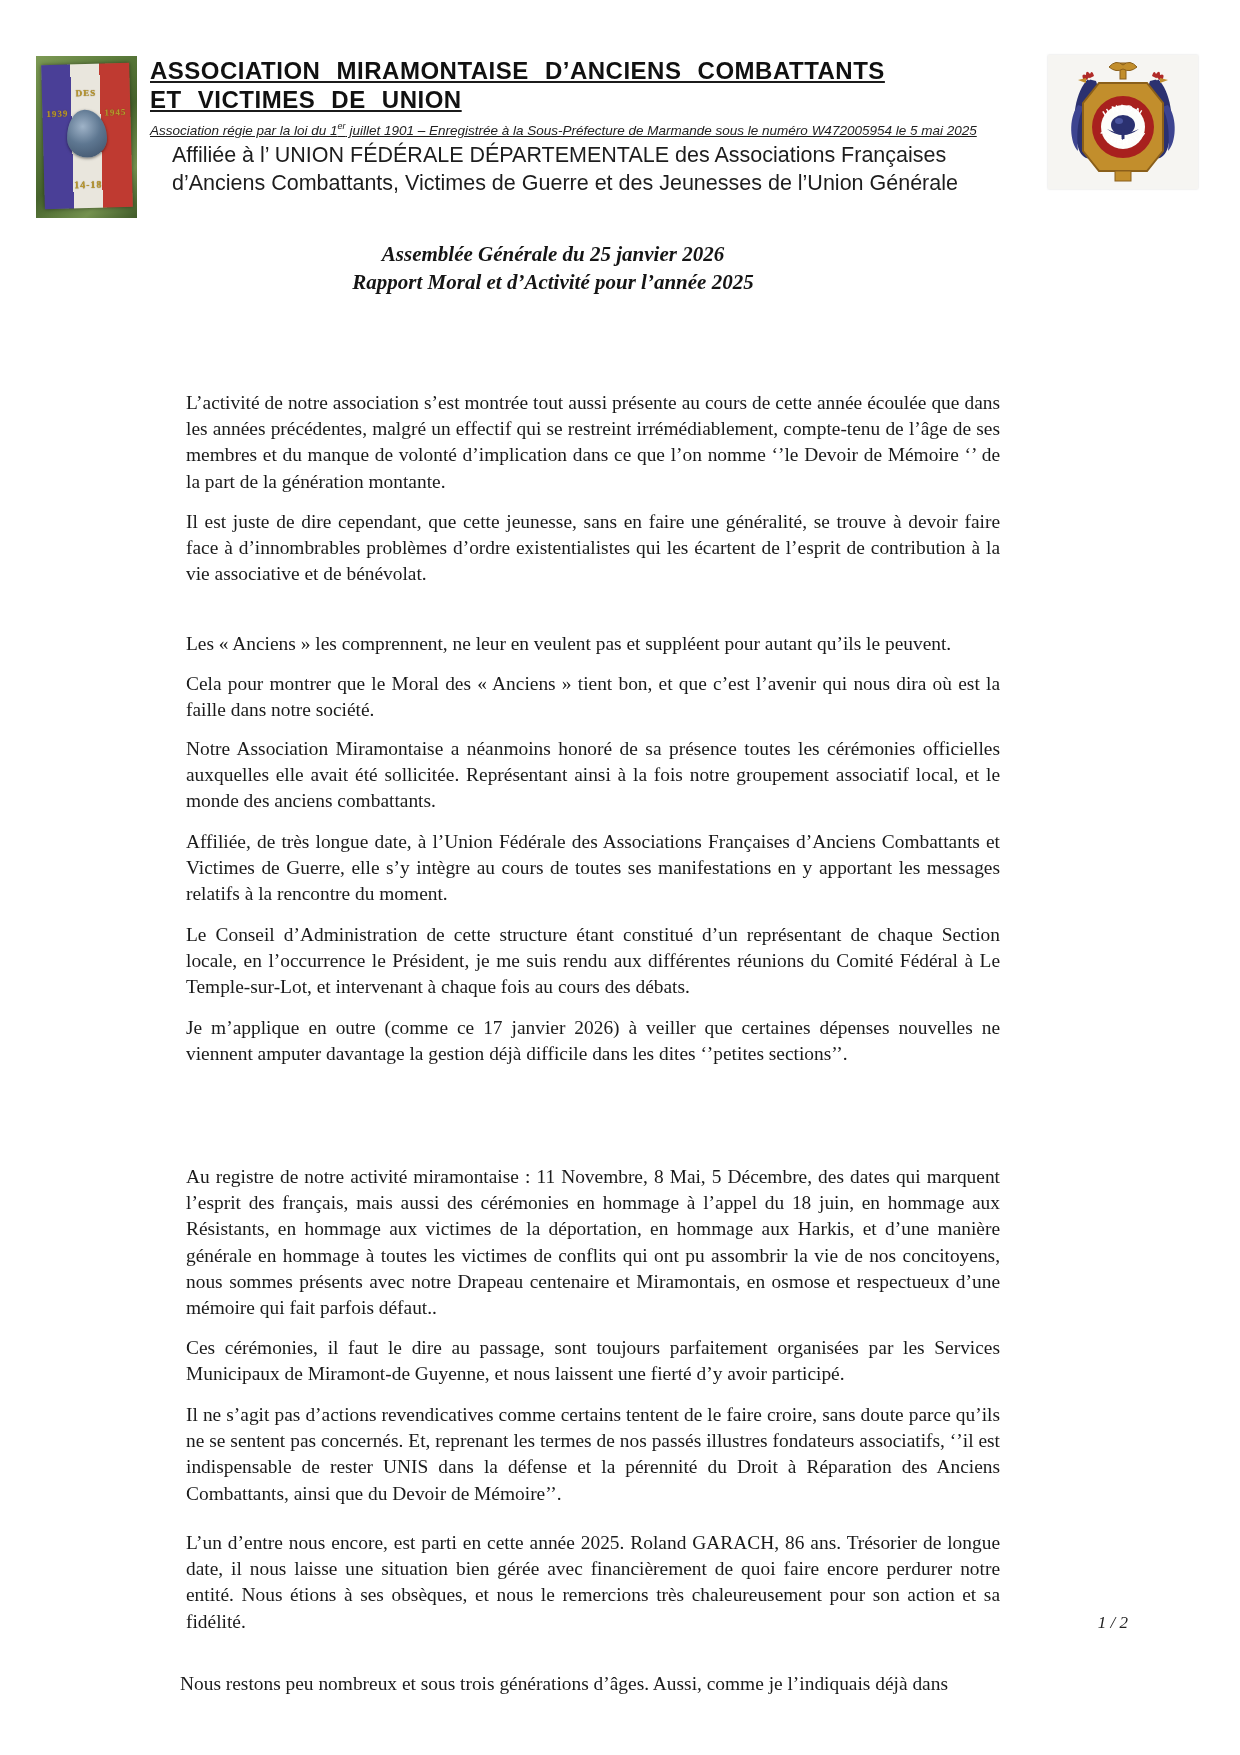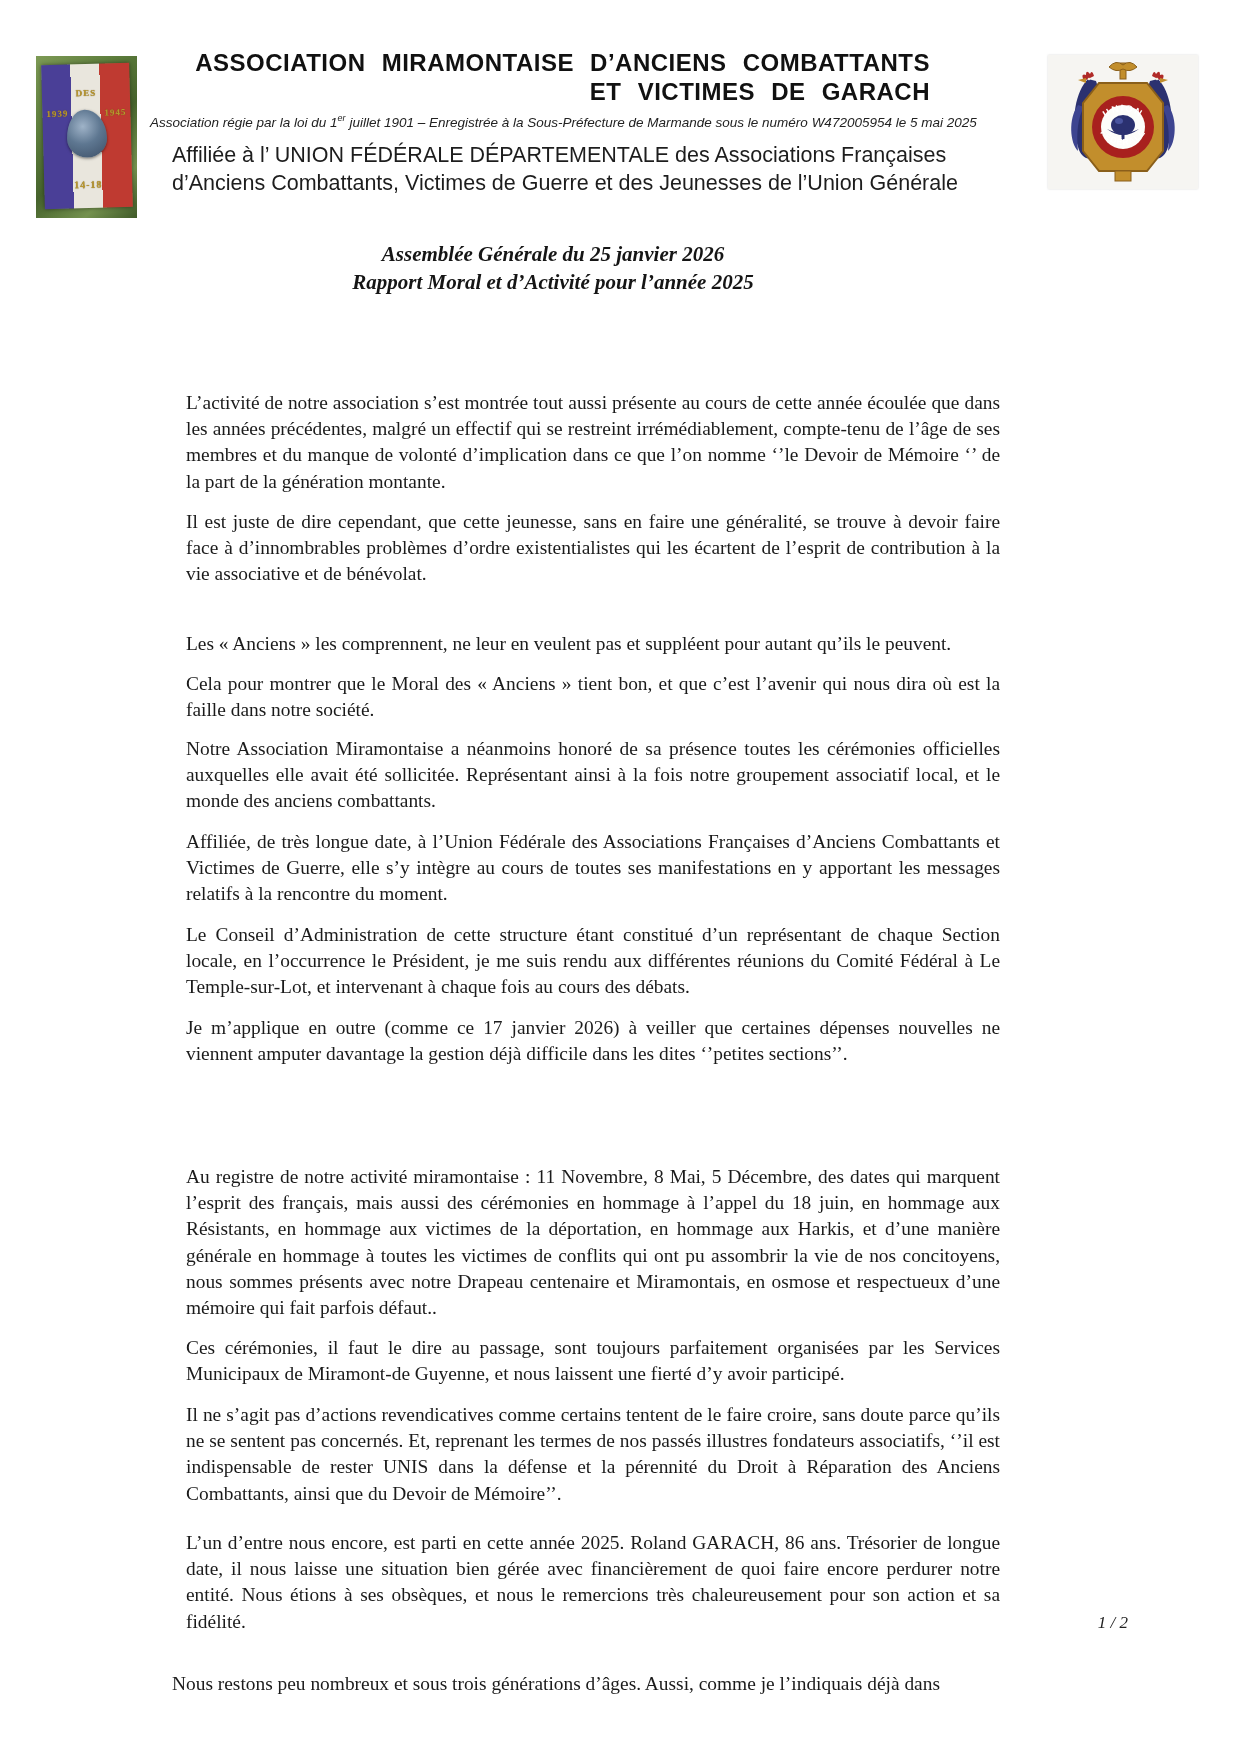--- a/index.html
+++ b/index.html
@@ -36,23 +36,24 @@
   .flag-1418{bottom:18px;font-size:10px;}
   .flag-emblem{
     position:absolute;left:50%;top:50%;width:40px;height:48px;
     transform:translate(-50%,-55%);
     background:radial-gradient(circle at 40% 35%,#9fb3c8 0%,#5e7791 45%,#3c4f66 100%);
     border-radius:45% 55% 50% 50%/60% 60% 40% 40%;
     box-shadow:0 1px 3px rgba(0,0,0,.5);
   }
 
   .header-text{
-    position:absolute;left:150px;top:48px;width:780px;
-    text-align:right;
+    position:absolute;left:150px;top:56px;width:780px;
+    text-align:left;
     font-family:"Liberation Sans",sans-serif;
+    text-decoration:underline;
   }
   .assoc-title{
     font-weight:bold;font-size:24px;line-height:29px;
     letter-spacing:.5px;word-spacing:9px;color:#111;
   }
   .reg-line{
     margin-top:4px;
     font-style:italic;font-size:13.5px;line-height:16px;color:#222;
     white-space:nowrap;
   }
@@ -84,21 +85,21 @@
     font-size:19.4px;line-height:26.2px;
     text-align:justify;
   }
   .block p{margin:14px;padding:0;}
   .page-number{
     position:absolute;right:112px;top:1613px;
     font-style:italic;font-size:17px;color:#222;
     white-space:nowrap;
   }
   .closing-line{
-    position:absolute;left:172px;top:1671px;width:900px;
+    position:absolute;left:180px;top:1671px;width:900px;
     font-size:19.4px;line-height:26.2px;text-align:left;
   }
 </style>
 </head>
 <body>
 
 <div class="page">
 
   <div class="flag-photo">
     <div class="flag-cloth">
@@ -107,21 +108,21 @@
         <span>1939</span>
         <span>1945</span>
       </div>
       <div class="flag-emblem"></div>
       <div class="flag-text flag-1418">14-18</div>
     </div>
   </div>
 
   <div class="header-text">
     <div class="assoc-title">ASSOCIATION MIRAMONTAISE D’ANCIENS COMBATTANTS</div>
-    <div class="assoc-title">ET VICTIMES DE GARACH</div>
+    <div class="assoc-title">ET VICTIMES DE UNION</div>
     <div class="reg-line"><span>Association régie par la loi du 1</span><sup>er</sup><span> juillet 1901 – Enregistrée à la Sous-Préfecture de Marmande sous le numéro W472005954 le 5 mai 2025</span></div>
   </div>
 
   <div class="affiliation">
     <div>Affiliée à l’ UNION FÉDÉRALE DÉPARTEMENTALE des Associations Françaises</div>
     <div>d’Anciens Combattants, Victimes de Guerre et des Jeunesses de l’Union Générale</div>
   </div>
 
   <div class="uf-logo">
     <svg width="150" height="134" viewBox="0 0 150 134">

